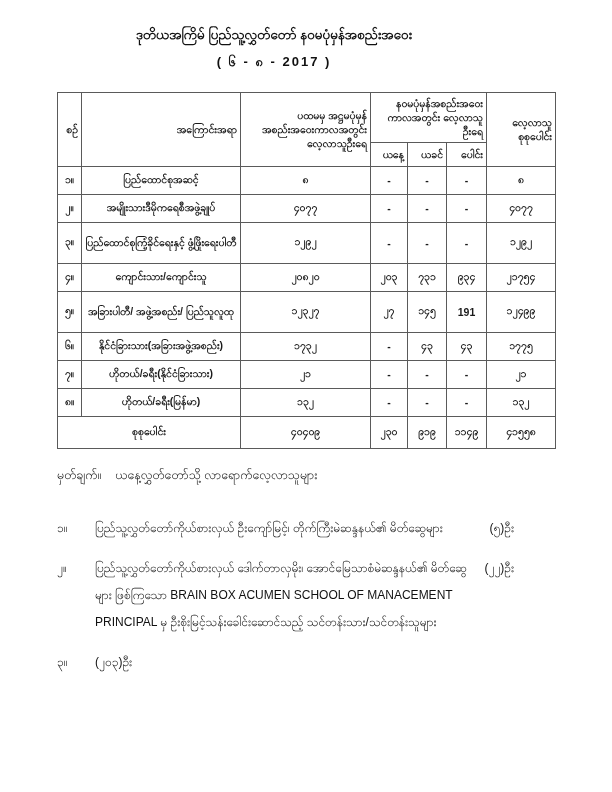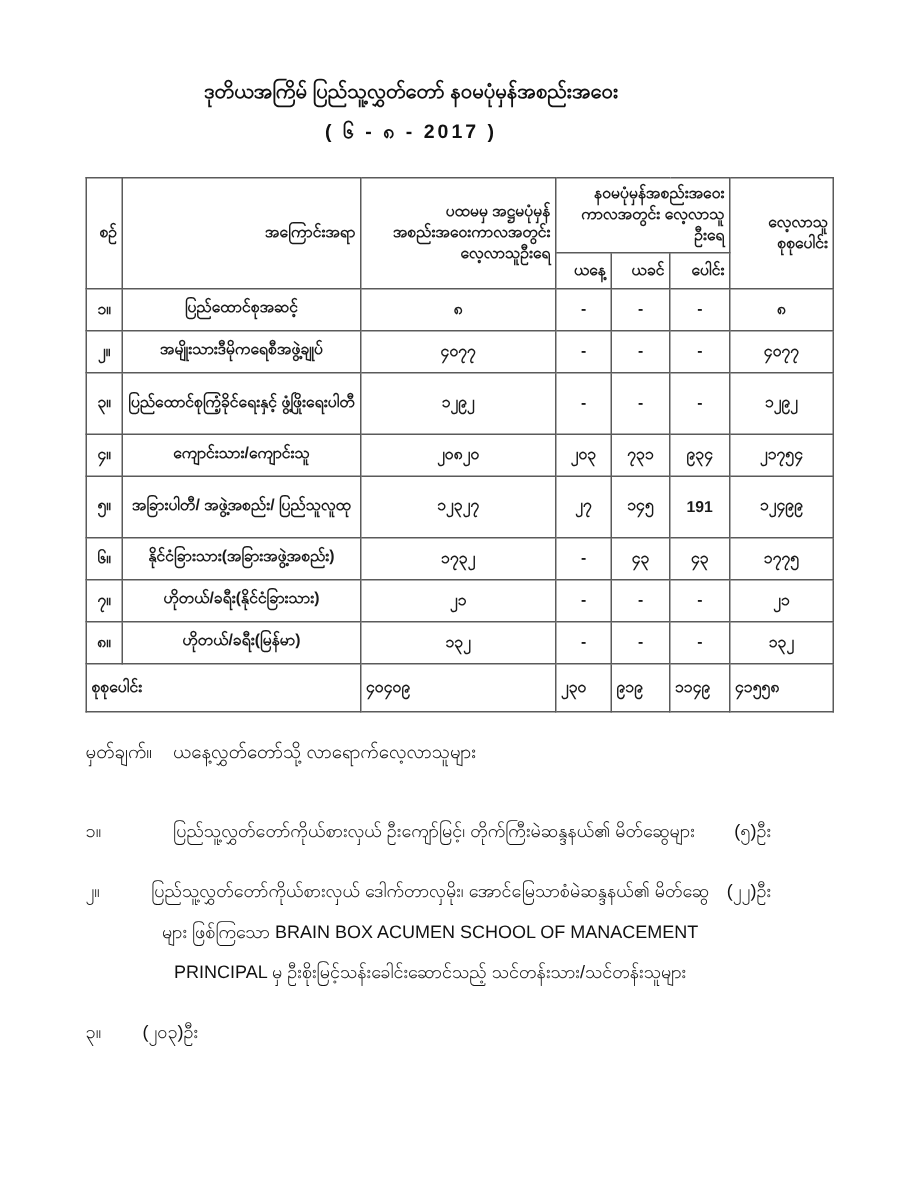--- a/index.html
+++ b/index.html
@@ -1,21 +1,21 @@
 <!DOCTYPE html>
 <html><head>
 <meta charset="utf-8">
 <style>
   html,body{margin:0;padding:0;}
   body{
     width:612px;height:792px;background:#ffffff;color:#111;
     font-family:"Liberation Sans","DejaVu Sans",sans-serif;
     -webkit-font-smoothing:antialiased;
   }
-  .page{box-sizing:border-box;width:548px;height:792px;padding:54px 34px 0 57px;}
+  .page{box-sizing:border-box;width:548px;height:792px;padding:28px 34px 0 57px;}
 
   
   .title-block{text-align:center;font-weight:bold;margin-right:23px;}
   .title-line{font-size:13.5px;line-height:1.0;margin:0 0 13px 0;}
   .title-date{font-size:13px;letter-spacing:2px;margin-bottom:0;}
 
   
   table.main{
     border-collapse:collapse;table-layout:fixed;width:498px;margin-top:24px;
     font-size:10.5px;font-weight:bold;color:#1a1a1a;
@@ -25,29 +25,29 @@
     overflow:hidden;
   }
   table.main thead th{text-align:right;line-height:1.35;}
   tr.hdr-main{height:50px;}
   tr.hdr-sub{height:24px;}
   td.c{text-align:center;}
   td.subj{text-align:center;padding-left:6px;line-height:1.3;}
   tr.r1{height:28px;}
   tr.r2{height:41px;}
   tr.totals{height:32px;}
-  tr.totals td{}
+  tr.totals td{text-align:center;}
 
   
   .notes{margin-top:18px;font-weight:normal;}
   .notes-heading{font-size:12.5px;margin-bottom:30px;}
   .notes-heading .h-label{margin-right:14px;}
   .note-item{display:flex;align-items:flex-start;font-size:12px;line-height:2.25;margin-bottom:13px;}
   .note-no{width:38px;flex:0 0 38px;}
-  .note-text{flex:1 1 auto;padding-right:6px;text-align:center;}
+  .note-text{flex:1 1 auto;padding-right:6px;}
   .note-count{flex:0 0 auto;white-space:nowrap;}
 </style>
 </head>
 <body>
 
 <div class="page">
 
   <div class="title-block">
     <div class="title-line">ဒုတိယအကြိမ် ပြည်သူ့လွှတ်တော် နဝမပုံမှန်အစည်းအဝေး</div>
     <div class="title-line title-date">(  ၆ - ၈ - 2017  )</div>

